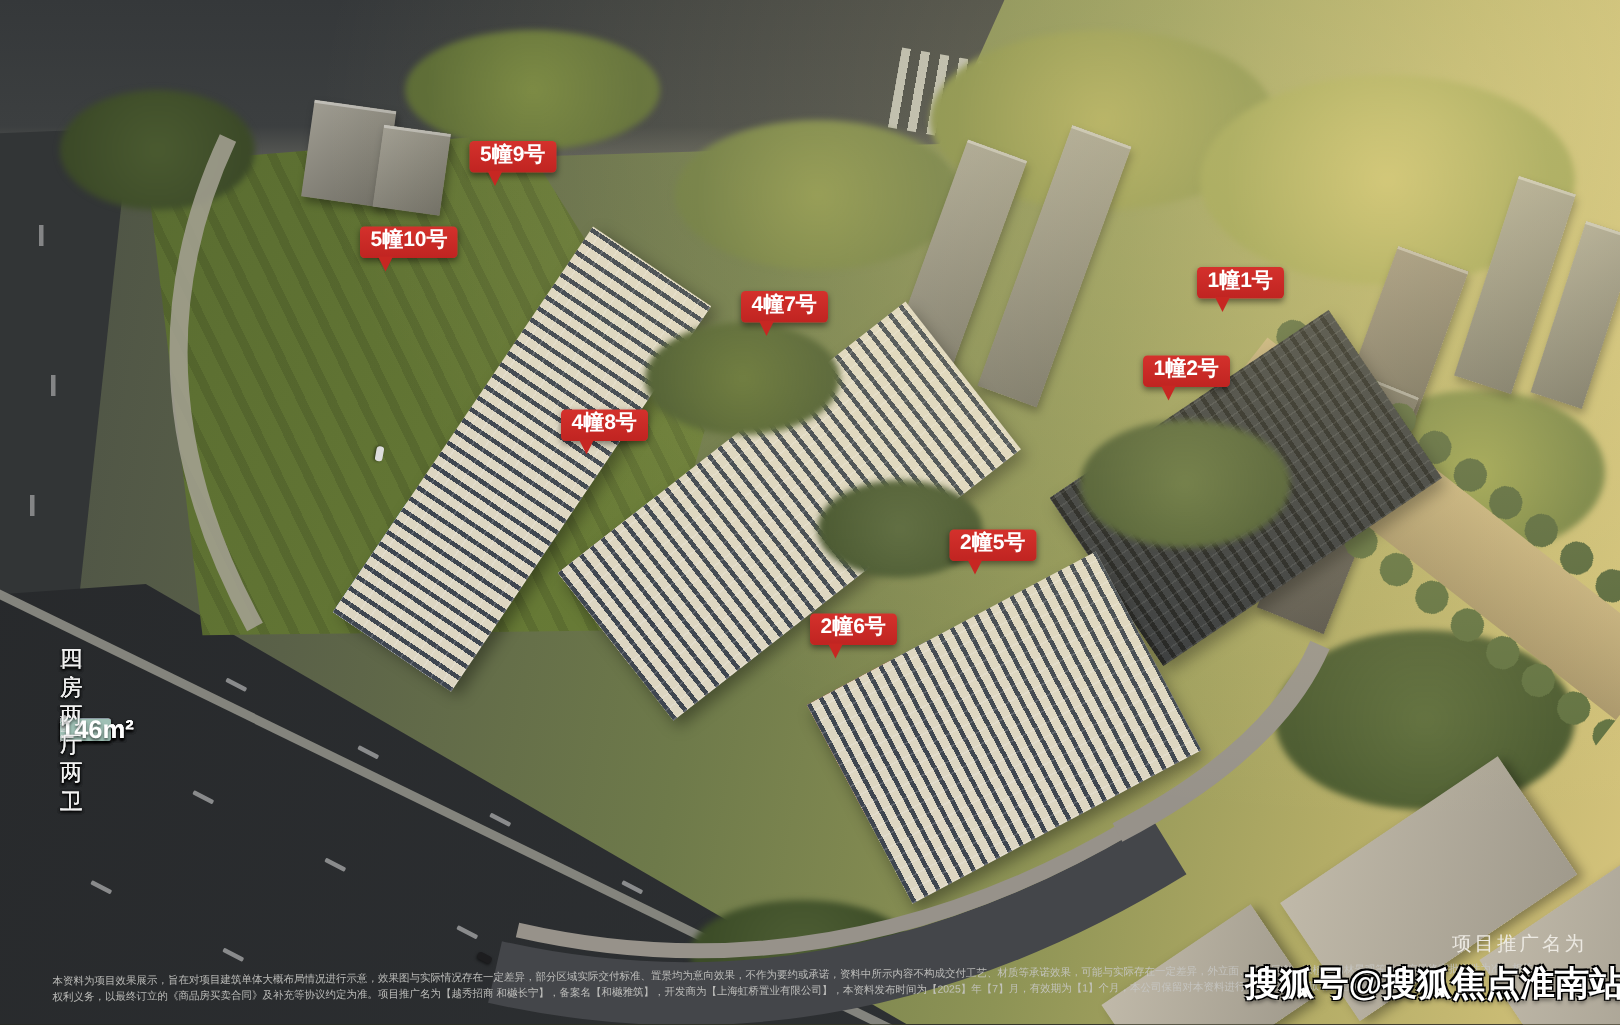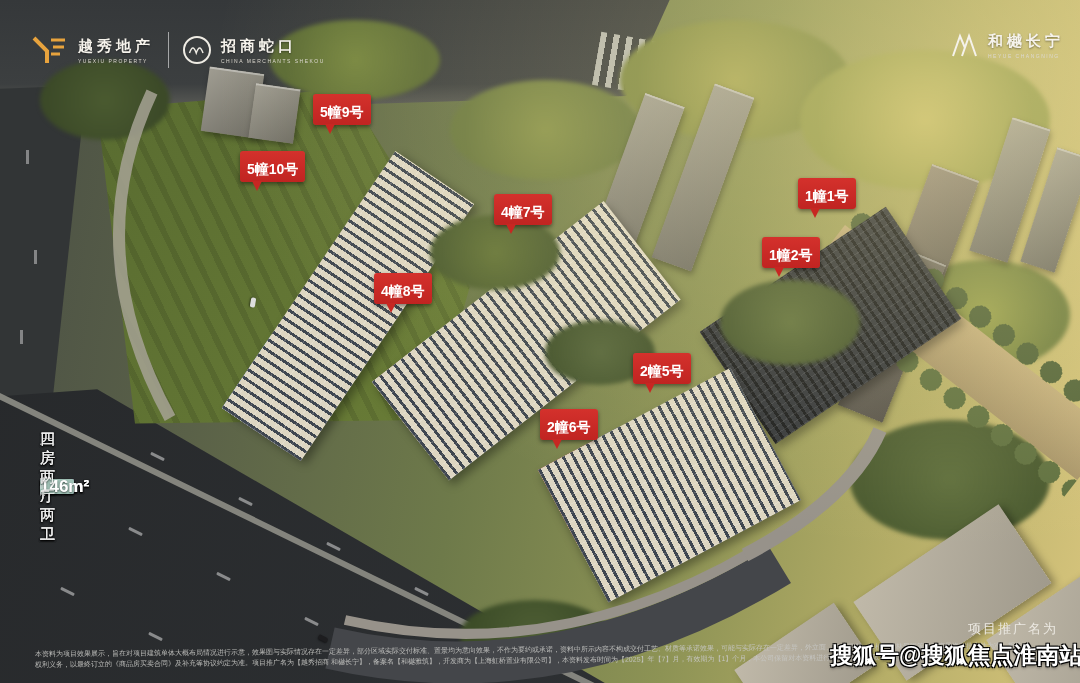--- a/index.html
+++ b/index.html
@@ -103,21 +103,21 @@
   #cluster4 .facade{width:294px;height:125px;}
   #cluster1{left:700px;top:332px;transform:rotate(-34deg);}
   #cluster1 .roofrow{width:224px;height:86px;}
   #cluster1 .facade{width:224px;height:135px;}
   #cluster2{left:538px;top:470px;transform:rotate(-28deg);}
   #cluster2 .roofrow{width:218px;height:84px;}
   #cluster2 .facade{width:218px;height:150px;}
 
   
   .tag{background:linear-gradient(#d4312c,#c02421);color:#fff;font-size:14px;font-weight:700;
-       padding:10px 7px 3px;border-radius:3px;white-space:nowrap;box-shadow:0 2px 4px rgba(0,0,0,.45);z-index:30;}
+       padding:0 7px 3px;border-radius:3px;white-space:nowrap;box-shadow:0 2px 4px rgba(0,0,0,.45);z-index:30;}
   .tag .ptr{position:absolute;bottom:-9px;left:12px;width:0;height:0;
             border:5px solid transparent;border-top:10px solid #c72722;border-bottom:none;}
   #tag5-9{left:313px;top:94px}  #tag5-10{left:240px;top:151px}
   #tag4-7{left:494px;top:194px} #tag4-8{left:374px;top:273px}
   #tag1-1{left:798px;top:178px} #tag1-2{left:762px;top:237px}
   #tag2-5{left:633px;top:353px} #tag2-6{left:540px;top:409px}
 
   
   #legend{left:40px;top:479px;z-index:30;display:flex;flex-direction:column;gap:12px;position:absolute;}
   .lrow{position:static;display:flex;align-items:center;gap:7px;height:15px;}
@@ -354,48 +354,19 @@
       <span class="ldesc">四房两厅两卫</span>
     </div>
     <div class="lrow">
       <span class="sw" style="background-color: rgb(159, 192, 181);"></span>
       <span class="lpre">建面约</span>
       <span class="larea">146m²</span>
       <span class="ldesc">四房两厅两卫</span>
     </div>
   </div>
 
-  <div id="logo-left">
-    <svg width="36" height="30" viewBox="0 0 36 30">
-      <path d="M2 3 L15 16 L15 28" stroke="#e8a33d" stroke-width="4" fill="none"></path>
-      <path d="M19 5 h14 M21 12 h11 M19 19 h9" stroke="#e8a33d" stroke-width="3" fill="none"></path>
-    </svg>
-    <div class="lg-col">
-      <span class="lg-name">越秀地产</span>
-      <span class="lg-sub">YUEXIU PROPERTY</span>
-    </div>
-    <span class="lg-div"></span>
-    <span class="cm-circle">
-      <svg width="18" height="14" viewBox="0 0 24 16">
-          <path d="M2 12 c3,-9 6,-9 9,0 c3,-9 6,-9 9,0" stroke="#efece4" stroke-width="2" fill="none"></path>
-        </svg>
-    </span>
-    <div class="lg-col">
-      <span class="lg-name">招商蛇口</span>
-      <span class="lg-sub">CHINA MERCHANTS SHEKOU</span>
-    </div>
-  </div>
-
-  <div id="logo-right">
-    <svg width="30" height="26" viewBox="0 0 30 26">
-      <path d="M3 23 L10 3 L15 15 M12 23 L19 3 L26 23" stroke="#f5f2ea" stroke-width="2" fill="none"></path>
-    </svg>
-    <div class="lg-col">
-      <span class="lg-name">和樾长宁</span>
-      <span class="lg-sub">HEYUE CHANGNING</span>
-    </div>
-  </div>
+
 
   <div id="stage-note">项目推广名为</div>
   <div id="watermark">搜狐号@搜狐焦点淮南站</div>
   <div class="disc" id="disc1">本资料为项目效果展示，旨在对项目建筑单体大概布局情况进行示意，效果图与实际情况存在一定差异，部分区域实际交付标准、置景均为意向效果，不作为要约或承诺，资料中所示内容不构成交付工艺、材质等承诺效果，可能与实际存在一定差异，外立面、部分层高、绿植、园林景观等以政府最终审批文件为准，相关</div>
   <div class="disc" id="disc2">权利义务，以最终订立的《商品房买卖合同》及补充等协议约定为准。项目推广名为【越秀招商 和樾长宁】，备案名【和樾雅筑】，开发商为【上海虹桥置业有限公司】，本资料发布时间为【2025】年【7】月，有效期为【1】个月，本公司保留对本资料进行修改的权利，敬请留意最新资料。</div>
 </div>
 
 </body></html>

